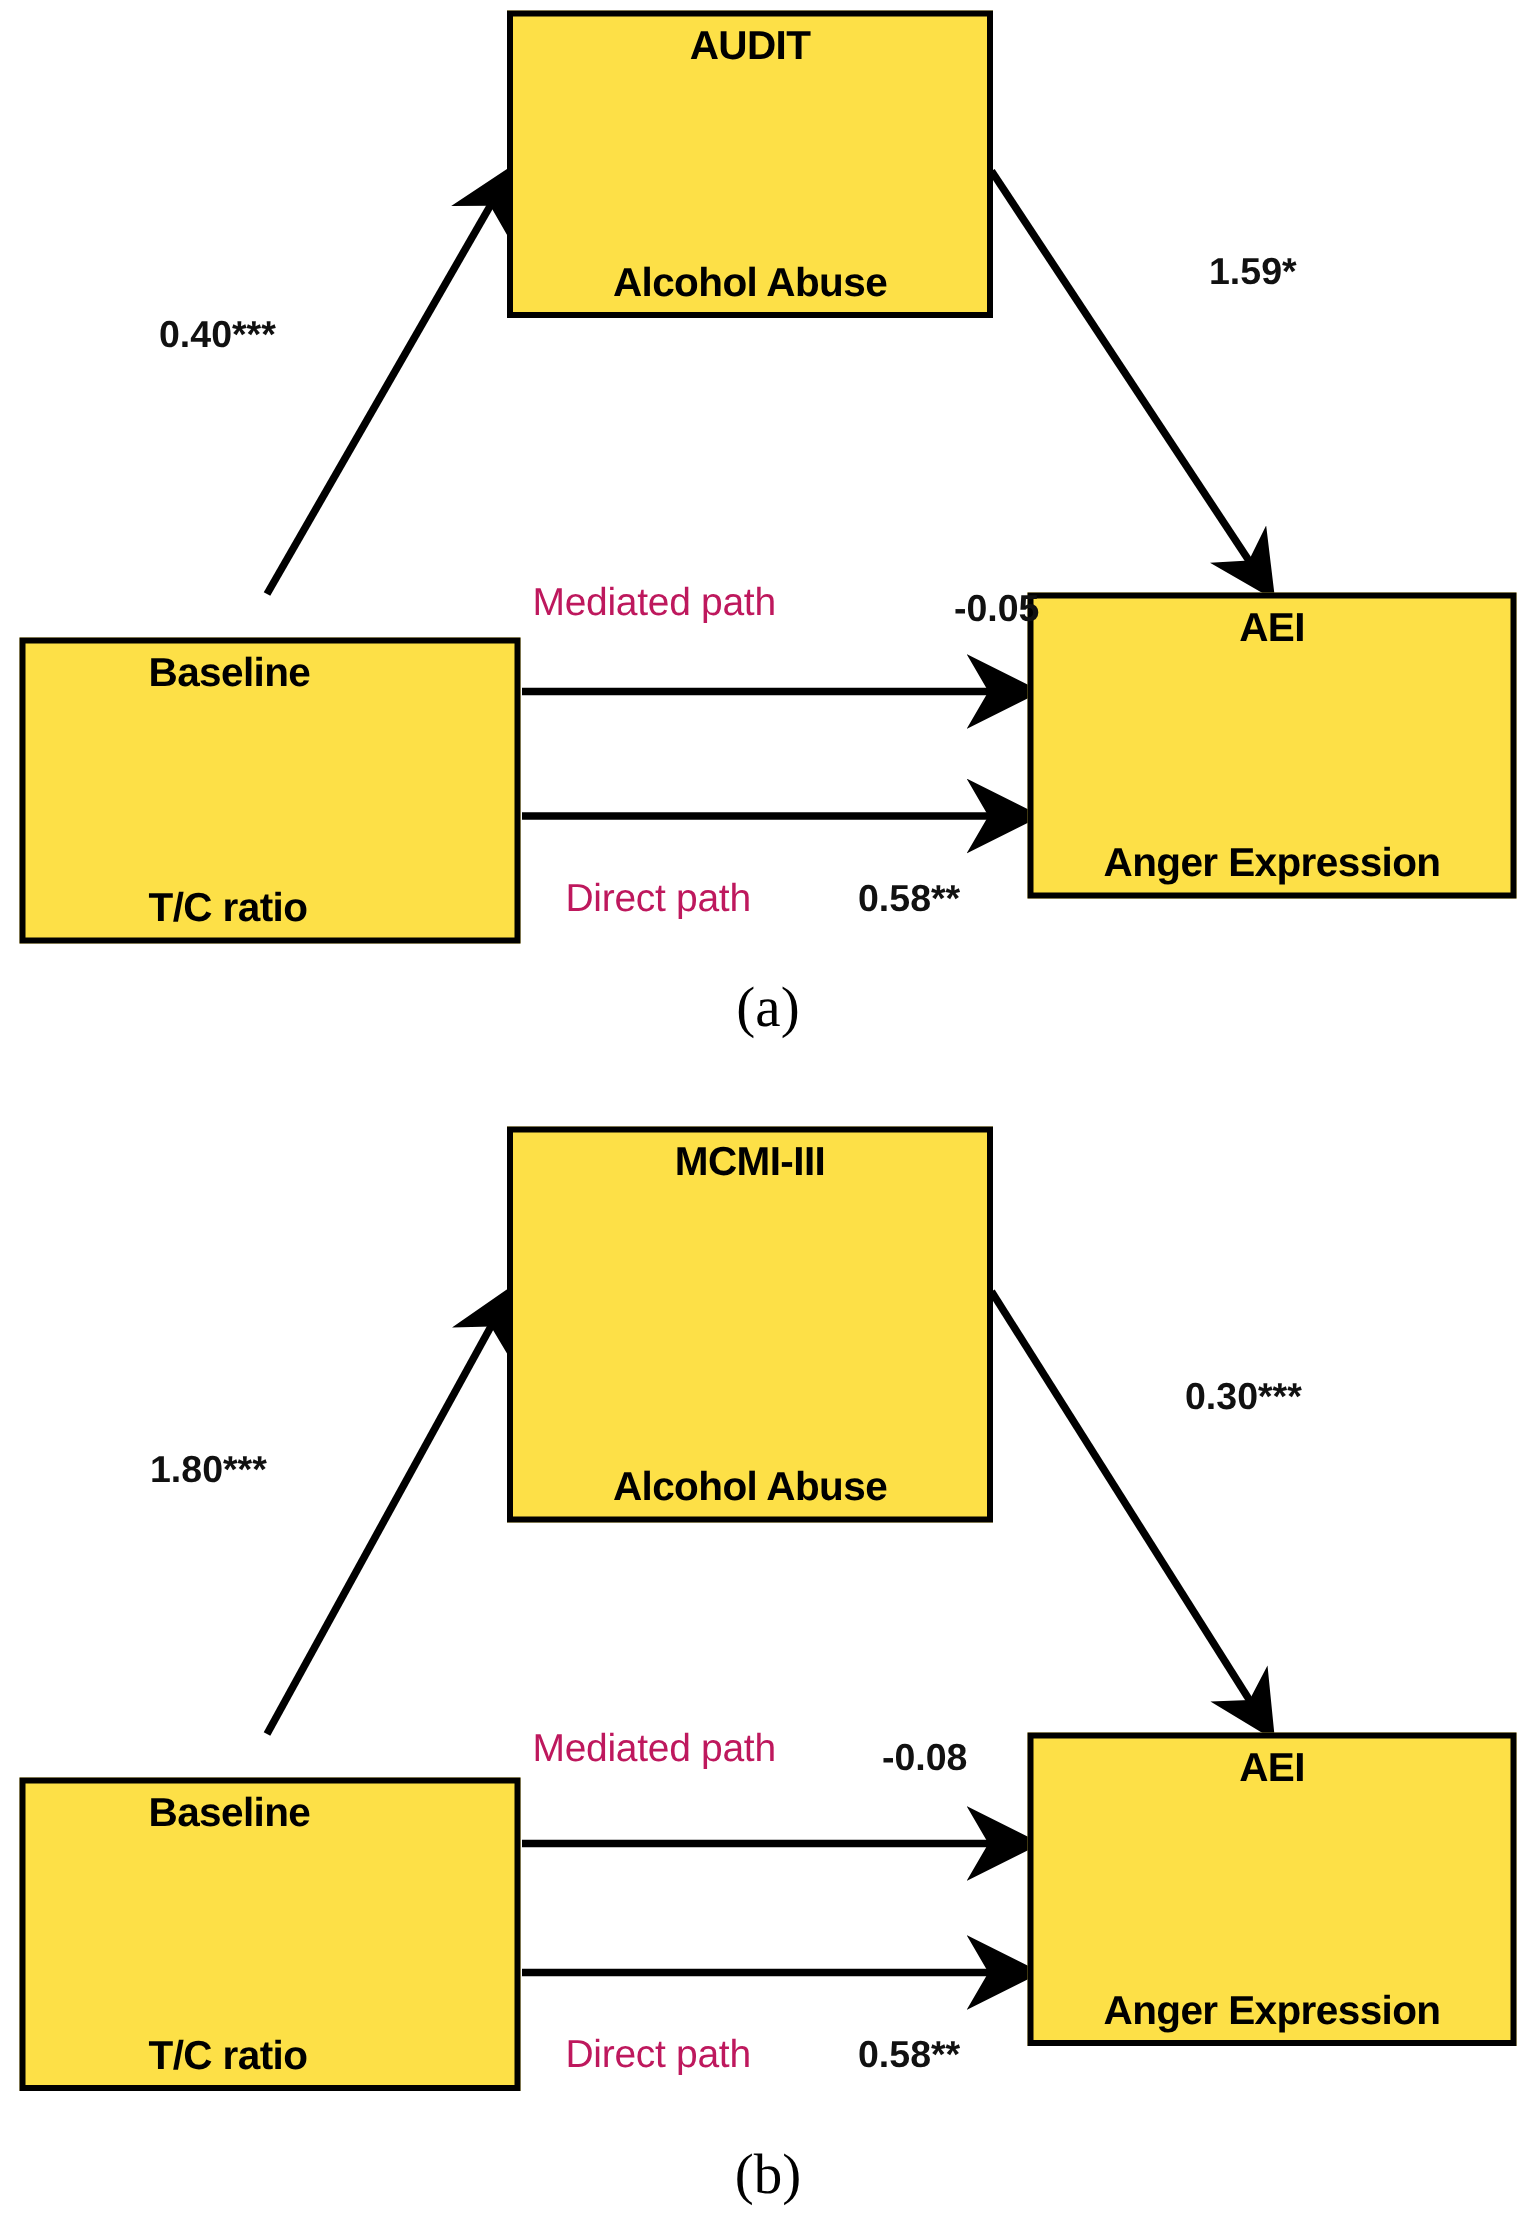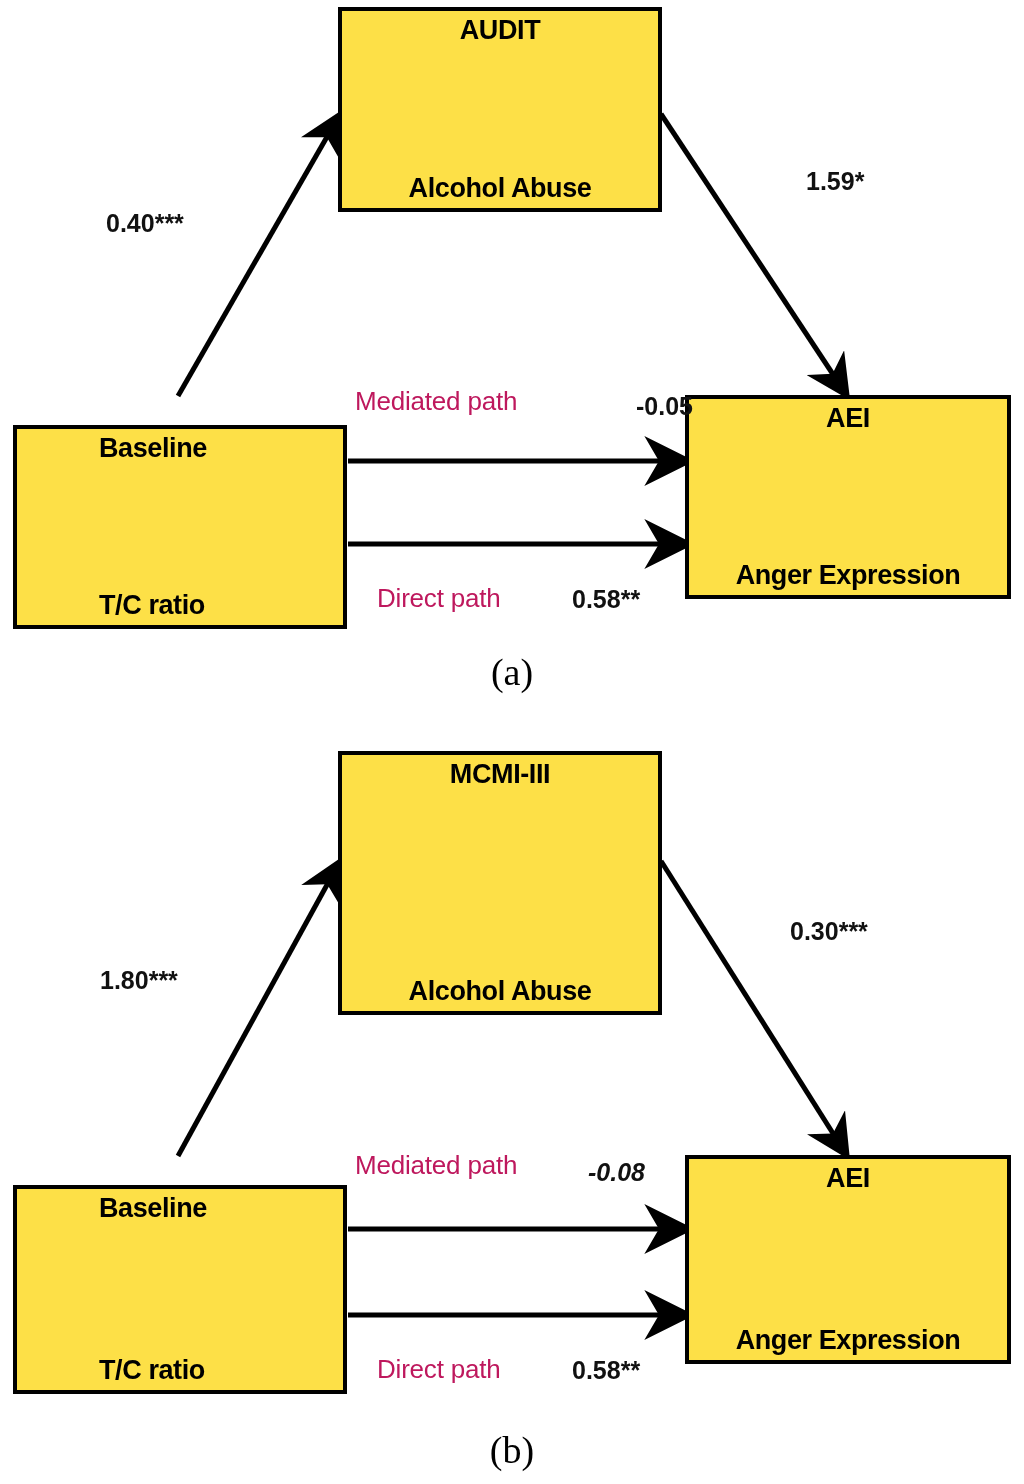--- a/index.html
+++ b/index.html
@@ -194,21 +194,21 @@
       <div class="node-line">AEI</div>
       <div class="node-line">Anger Expression</div>
     </div>
 
     <div class="edge-label" style="left:100px; top:226px;">1.80***</div>
 
     <div class="edge-label" style="left:790px; top:177px;">0.30***</div>
 
     <div class="path-name" style="left:355px; top:410px;">Mediated path</div>
 
-    <div class="edge-label" style="left:588px; top:418px;font-style:italic;">-0.08</div>
+    <div class="edge-label" style="left:588px; top:418px;">-0.08</div>
 
     <div class="path-name" style="left:377px; top:614px;">Direct path</div>
 
     <div class="edge-label" style="left:572px; top:616px;">0.58**</div>
 
     <div class="panel-caption" style="top:688px;">(b)</div>
   </div>
 
 </div>
 

